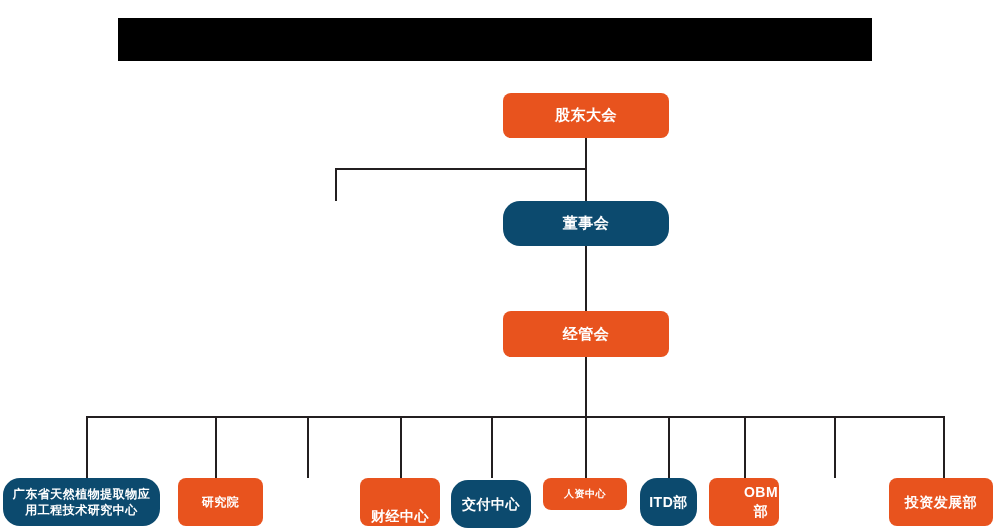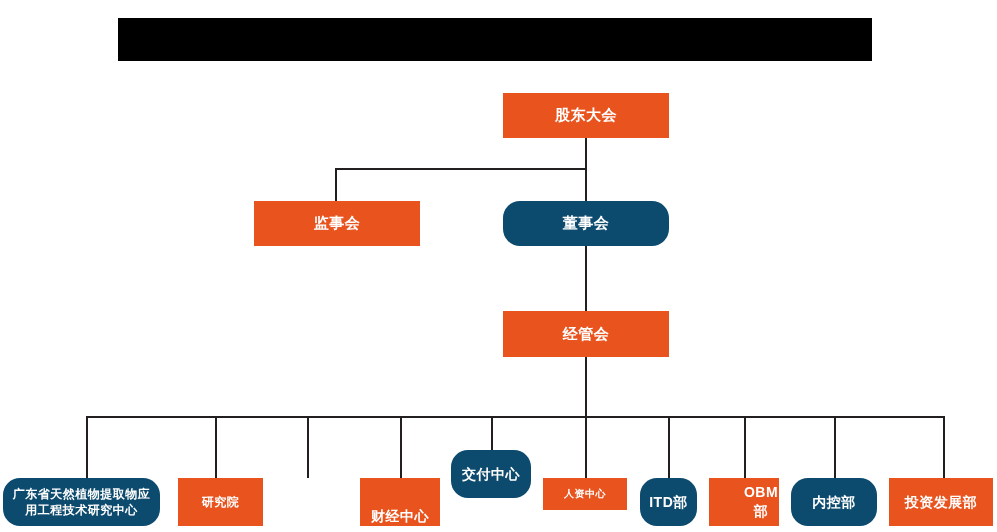--- a/index.html
+++ b/index.html
@@ -45,21 +45,21 @@
     box-sizing: border-box;
     display: flex;
     align-items: center;
     justify-content: center;
     text-align: center;
     color: #ffffff;
     font-weight: bold;
     letter-spacing: 0.5px;
     z-index: 3;
   }
-  .node.dark  { background: #E8531E; }
+  .node.dark  { background: #E8531E; border-radius: 8px; }
   .node.light { background: #0c4a6e; border-radius: 17px; }
 
   .node-label {
     display: block;
     padding: 0 4px;
     line-height: 1.35;
   }
 
   
   .line {
@@ -101,23 +101,20 @@
   <div class="line v" style="left:585px; top:416px; height:62px;"></div>
   <div class="line v" style="left:668px; top:416px; height:62px;"></div>
   <div class="line v" style="left:744px; top:416px; height:62px;"></div>
   <div class="line v" style="left:834px; top:416px; height:62px;"></div>
   <div class="line v" style="left:943px; top:416px; height:62px;"></div>
 
   <div class="node dark" style="left:503px; top:93px; width:166px; height:45px; font-size:15px;">
     <span class="node-label">股东大会</span>
   </div>
 
-  <div class="node dark" style="left:254px; top:201px; width:166px; height:45px; font-size:15px;">
-    <span class="node-label">监事会</span>
-  </div>
 
   <div class="node light" style="left:503px; top:201px; width:166px; height:45px; font-size:15px;">
     <span class="node-label">董事会</span>
   </div>
 
   <div class="node dark" style="left:503px; top:311px; width:166px; height:46px; font-size:15px;">
     <span class="node-label">经管会</span>
   </div>
 
   <div class="node light" style="left:3px; top:478px; width:157px; height:48px; font-size:12px;">
@@ -126,37 +123,34 @@
 
   <div class="node dark" style="left:178px; top:478px; width:85px; height:48px; font-size:12px;">
     <span class="node-label">研究院</span>
   </div>
 
 
   <div class="node dark" style="left:360px; top:478px; width:80px; height:48px; font-size:14px;align-items:flex-end;">
     <span class="node-label">财经中心</span>
   </div>
 
-  <div class="node light" style="left:451px; top:450px; width:80px; height:48px; font-size:14px;">
+  <div class="node light" style="left:451px; top:480px; width:80px; height:48px; font-size:14px;">
     <span class="node-label">交付中心</span>
   </div>
 
   <div class="node dark" style="left:543px; top:478px; width:84px; height:32px; font-size:10px;">
     <span class="node-label">人资中心</span>
   </div>
 
   <div class="node light" style="left:640px; top:478px; width:57px; height:48px; font-size:14px;">
     <span class="node-label">ITD部</span>
   </div>
 
   <div class="node dark" style="left:709px; top:478px; width:70px; height:48px; font-size:14px;padding-left:34px;">
     <span class="node-label">OBM部</span>
   </div>
 
-  <div class="node light" style="left:791px; top:478px; width:86px; height:48px; font-size:14px;">
-    <span class="node-label">内控部</span>
-  </div>
 
   <div class="node dark" style="left:889px; top:478px; width:104px; height:48px; font-size:14px;align-items:center;">
     <span class="node-label">投资发展部</span>
   </div>
 
 </div>
 
 </body></html>

